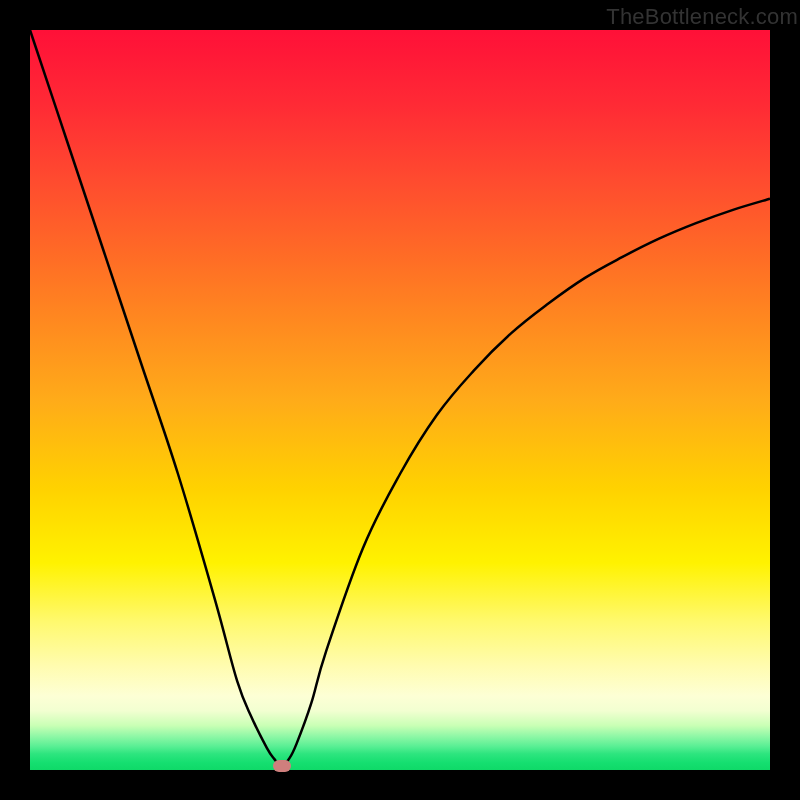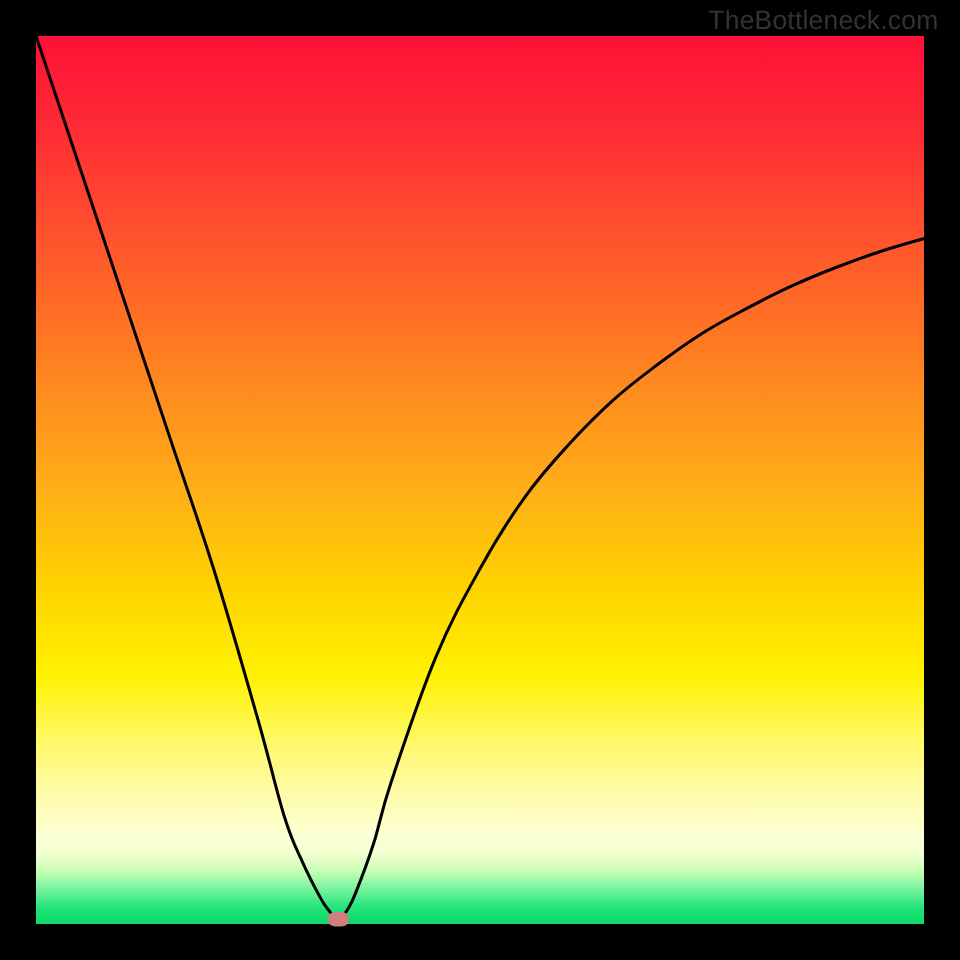--- a/index.html
+++ b/index.html
@@ -42,21 +42,21 @@
       #8cf7a5 95.5%,
       #59ef94 96.8%,
       #2ee57f 97.8%,
       #15df70 99%,
       #0fd968 100%
     );
   }
   .watermark {
     position: absolute;
     top: 4px;
-    right: 18px;
+    right: 2px;
     color: #333333;
     font-size: 22px;
     font-weight: 400;
     letter-spacing: 0.2px;
     user-select: none;
   }
   svg.curve {
     position: absolute;
     left: 0;
     top: 0;

